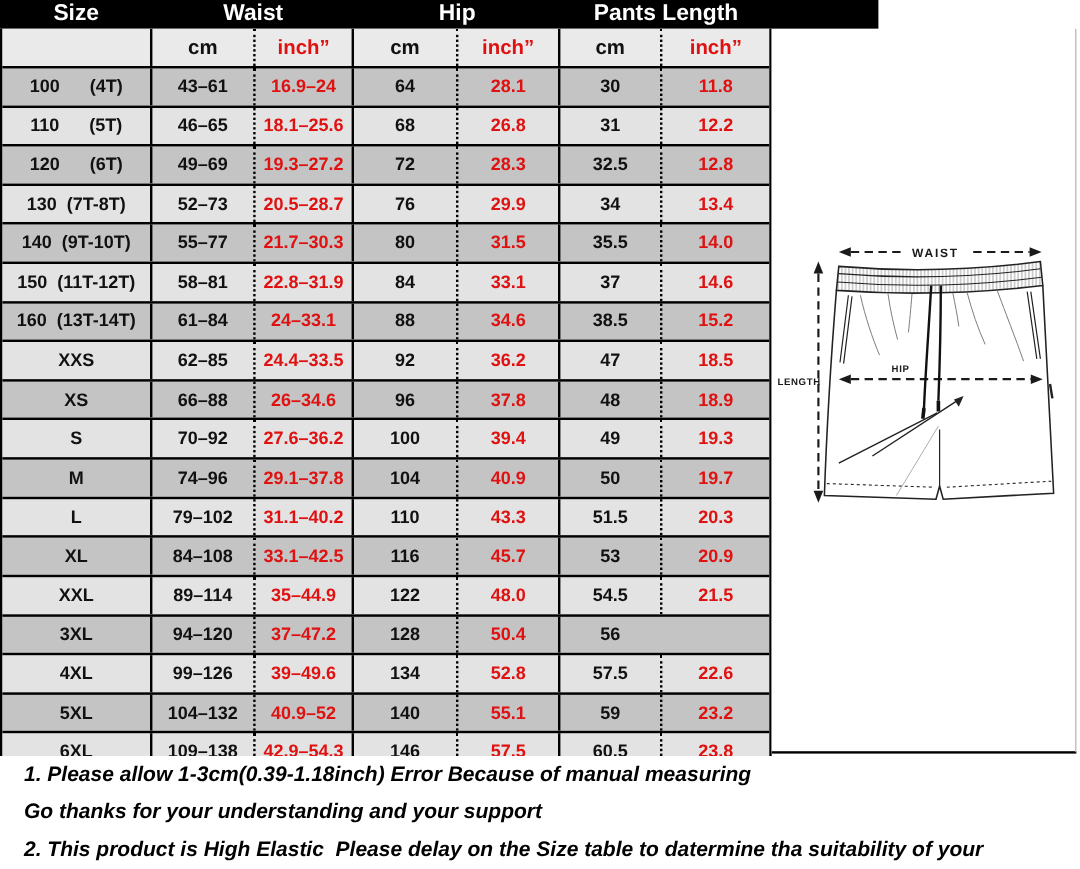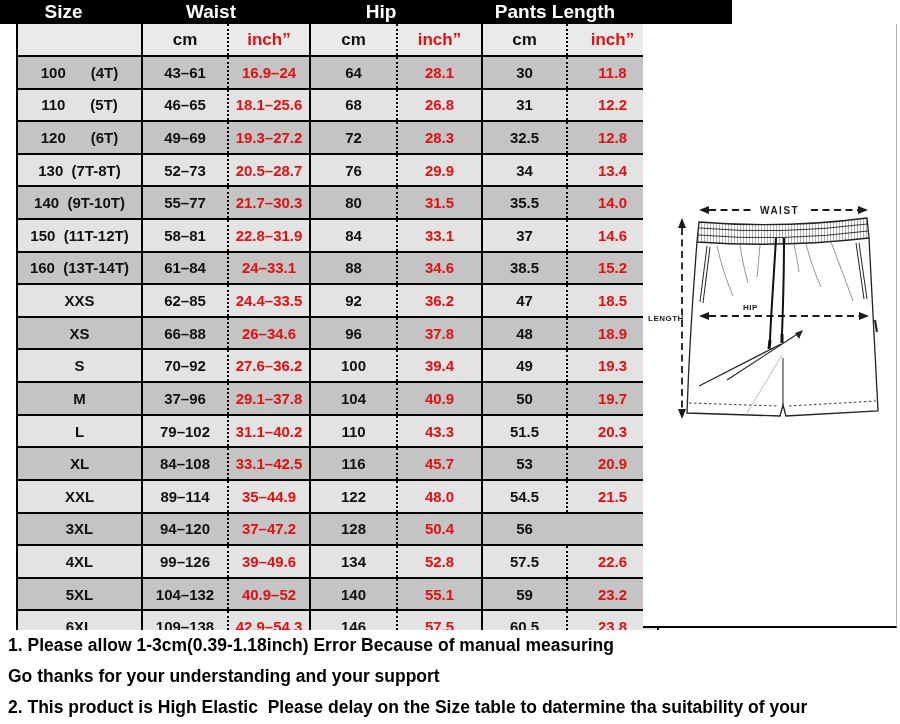--- a/index.html
+++ b/index.html
@@ -12,21 +12,21 @@
   .topbar {
     position: absolute; left: 0; top: 0; width: 732px; height: 24px;
     background: #000; color: #fff; display: flex; font-size: 19px;
   }
   .topbar .g { display: flex; align-items: center; justify-content: center; height: 100%; }
   .g0 { width: 127px; } .g1 { width: 168px; } .g2 { width: 172px; } .g3 { width: 176px; }
   
   .sizetable {
     position: absolute; left: 0; top: 24px; width: 643px; height: 620px;
     border: 2px solid #000; border-top: none;
-    display: flex; flex-direction: column; background: #a3a3a3; margin-left: 16px;
+    display: flex; flex-direction: column; background: #a3a3a3;
   }
   .trow {
     display: grid; grid-template-columns: 123px 86px 82px 87px 85px 85px 91px;
     flex: 1 1 auto; border-top: 2px solid #000; min-height: 0;
   }
   .trow.subrow { flex: 0 0 31px; border-top: none; background: #eaeaea; }
   .cell {
     display: flex; align-items: center; justify-content: center;
     font-size: 15px; white-space: pre; color: #111; overflow: hidden;
   }
@@ -38,22 +38,22 @@
   .light { background: #e3e3e3; }
   
   .panel {
     position: absolute; left: 643px; top: 24px; width: 254px; height: 604px;
     background: #fff; border-bottom: 2px solid #000; border-right: 1px solid #b3b3b3;
   }
   .panel svg { display: block; width: 100%; height: 100%; }
   
   .notes { position: absolute; left: 0; top: 630px; width: 900px; height: 94px; background: #fff; }
   .notes p {
-    height: 31px; display: flex; align-items: center; padding-left: 8px;
-    font-size: 17.5px; color: #000; white-space: pre-wrap;
+    height: 31px; display: flex; align-items: center; padding-left: 20px;
+    font-size: 17.5px; color: #000; white-space: pre-wrap; font-style: italic;
   }
 </style>
 </head>
 <body>
 
 <div class="wrap">
 
   <div class="topbar">
     <div class="g g0">Size</div>
     <div class="g g1">Waist</div>
@@ -147,21 +147,21 @@
         </div><div class="trow light">
           <div class="cell c0">S</div>
           <div class="cell c1">70–92</div>
           <div class="cell c2 red">27.6–36.2</div>
           <div class="cell c3">100</div>
           <div class="cell c4 red">39.4</div>
           <div class="cell c5">49</div>
           <div class="cell c6 red">19.3</div>
         </div><div class="trow dark">
           <div class="cell c0">M</div>
-          <div class="cell c1">37–96</div>
+          <div class="cell c1">74–96</div>
           <div class="cell c2 red">29.1–37.8</div>
           <div class="cell c3">104</div>
           <div class="cell c4 red">40.9</div>
           <div class="cell c5">50</div>
           <div class="cell c6 red">19.7</div>
         </div><div class="trow light">
           <div class="cell c0">L</div>
           <div class="cell c1">79–102</div>
           <div class="cell c2 red">31.1–40.2</div>
           <div class="cell c3">110</div>

